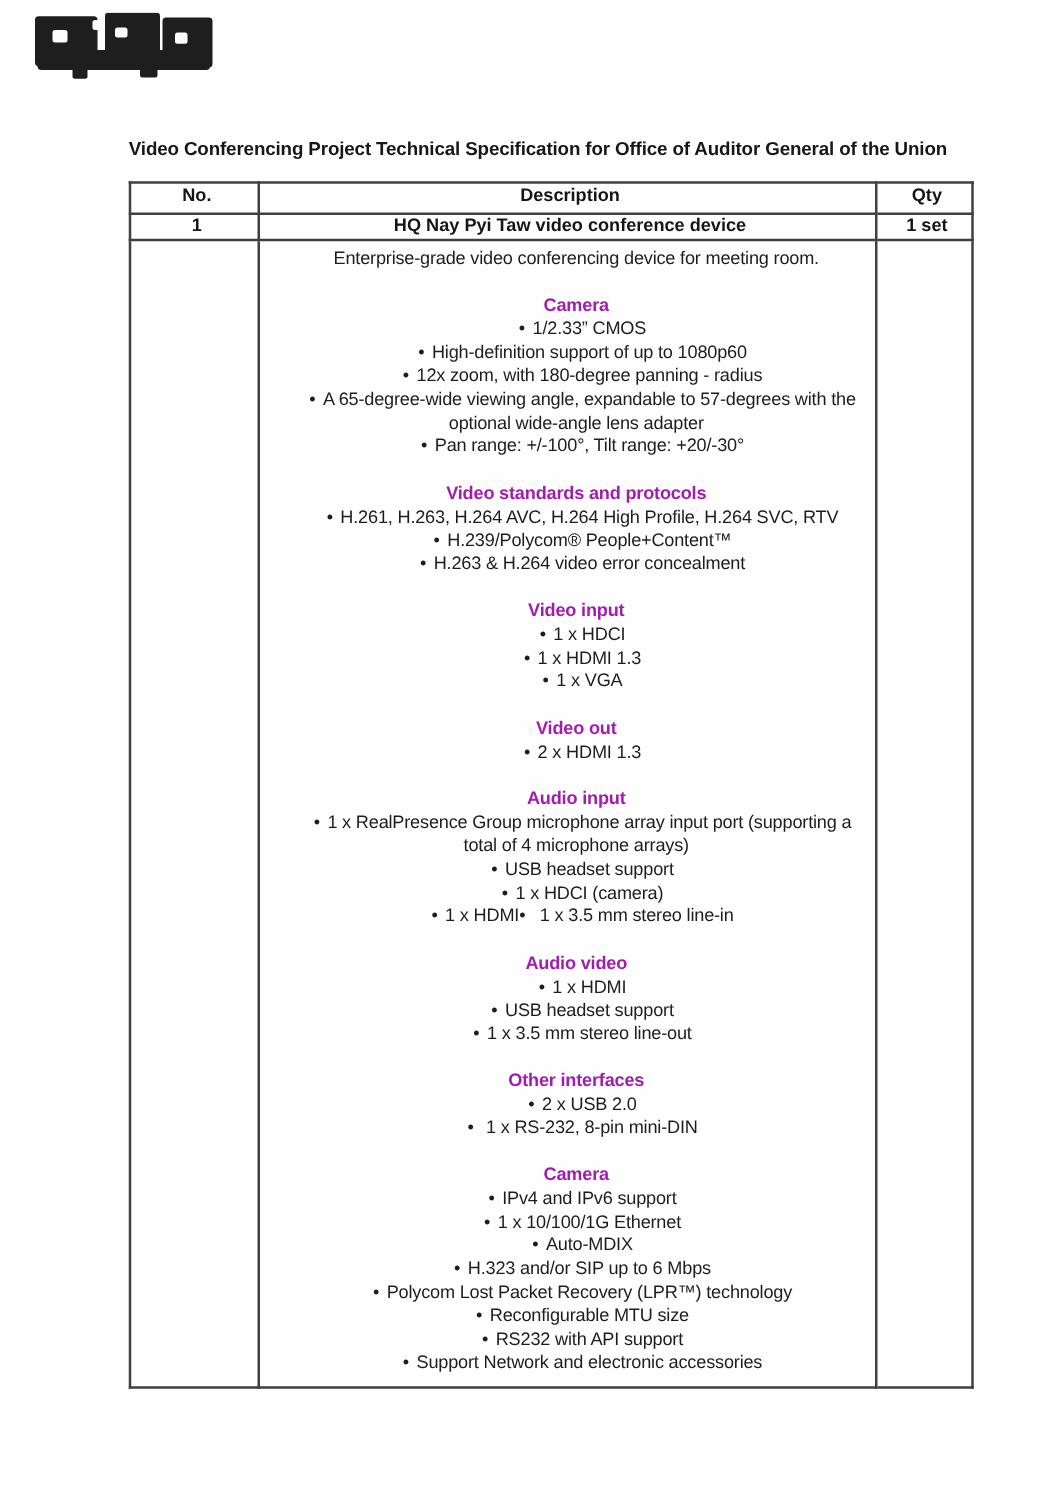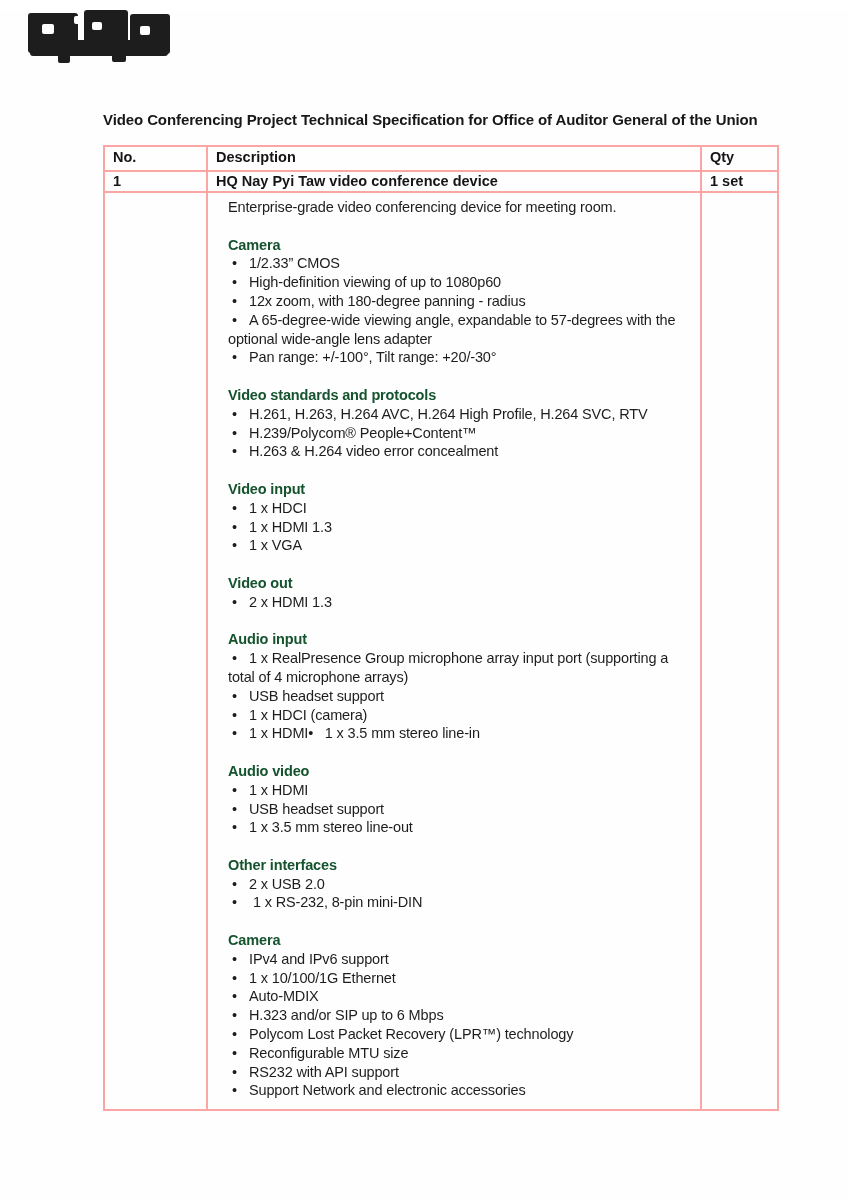--- a/index.html
+++ b/index.html
@@ -23,38 +23,38 @@
 
   table.spec{
     position:absolute;left:103px;top:135px;
     width:674px;table-layout:fixed;
     border-collapse:collapse;
   }
   .c-no{width:103px;}
   .c-desc{width:494px;}
   .c-qty{width:77px;}
   table.spec th, table.spec td{
-    border:2px solid #fca5a5;
-    text-align:left;vertical-align:top;
+    border:2px solid #404040;
+    text-align:center;vertical-align:top;
     font-size:14.5px;
   }
   tr.hdr th{
     font-weight:700;padding:2px 4px 2px 8px;line-height:17px;height:19px;color:#151515;
   }
   tr.item td{
     font-weight:700;padding:1px 4px 1px 8px;line-height:17px;height:17px;color:#151515;
   }
   tr.detail td{height:912px;padding-left:20px;}
   td.detail-cell{
     padding:4px 6px 0 7px;
     font-size:14px;line-height:18.8px;letter-spacing:-0.15px;color:#1d1d1d;
   }
   .intro{margin:1px 0 0 0;}
   .section{margin-top:18.8px;}
-  .sec-h{font-weight:700;color:#14532d;}
+  .sec-h{font-weight:700;color:#a21caf;}
   .section ul{list-style:none;margin:0;padding:0;}
   .section li{margin:0;padding:0;}
   .blt{display:inline-block;width:21px;padding-left:4px;box-sizing:border-box;}
 </style>
 </head>
 <body>
 
 <div class="page">
 
   <svg class="ink" viewBox="0 0 164 58" aria-hidden="true">
@@ -97,21 +97,21 @@
       </tr>
       <tr class="detail">
         <td></td>
         <td class="detail-cell">
           <p class="intro">Enterprise-grade video conferencing device for meeting room.</p>
           <div id="sections">
               <div class="section">
                 <div class="sec-h">Camera</div>
                 <ul>
                   <li><span class="blt">•</span><span>1/2.33” CMOS</span></li>
-                  <li><span class="blt">•</span><span>High-definition viewing of up to 1080p60</span></li>
+                  <li><span class="blt">•</span><span>High-definition support of up to 1080p60</span></li>
                   <li><span class="blt">•</span><span>12x zoom, with 180-degree panning - radius</span></li>
                   <li><span class="blt">•</span><span>A 65-degree-wide viewing angle, expandable to 57-degrees with the optional wide-angle lens adapter</span></li>
                   <li><span class="blt">•</span><span>Pan range: +/-100°, Tilt range: +20/-30°</span></li>
                 </ul>
               </div>
               <div class="section">
                 <div class="sec-h">Video standards and protocols</div>
                 <ul>
                   <li><span class="blt">•</span><span>H.261, H.263, H.264 AVC, H.264 High Profile, H.264 SVC, RTV</span></li>
                   <li><span class="blt">•</span><span>H.239/Polycom® People+Content™</span></li>

